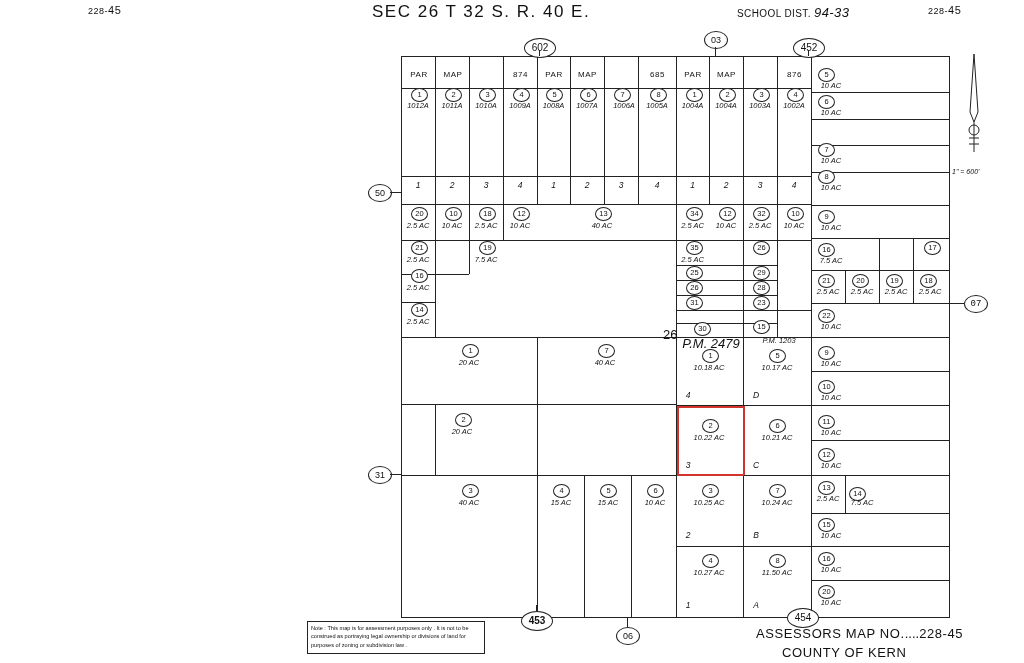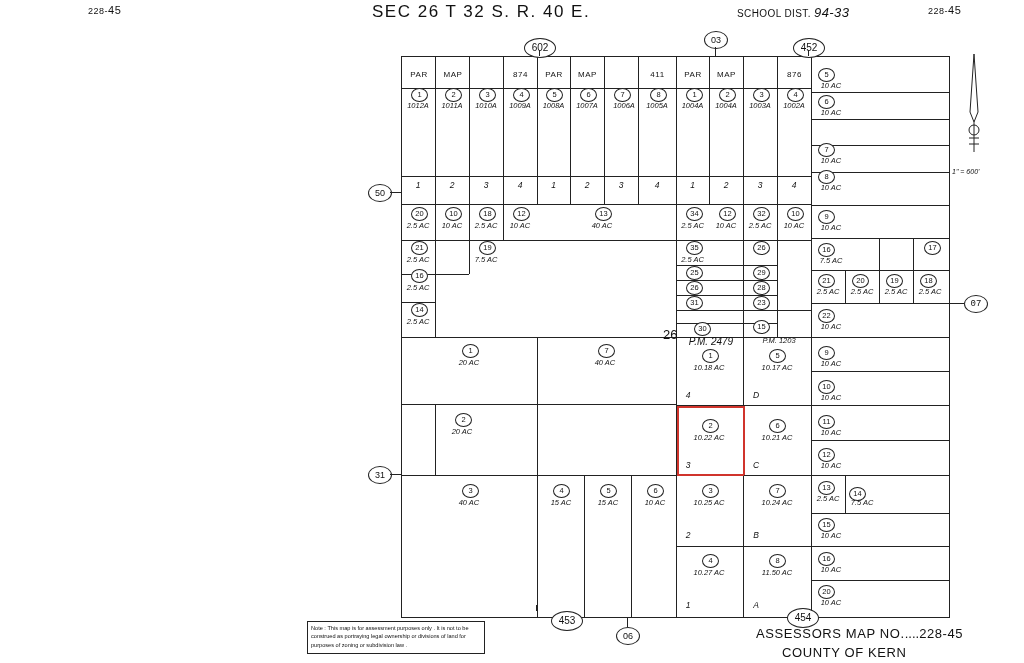--- a/index.html
+++ b/index.html
@@ -90,21 +90,21 @@
 <div class="ln vl" style="left:709px;top:56px;height:148px;"></div>
 <div class="ln vl" style="left:743px;top:56px;height:281px;"></div>
 <div class="ln vl" style="left:777px;top:56px;height:281px;"></div>
 <div class="ln vl" style="left:811px;top:56px;height:561px;"></div>
 
 <div class="hdr-cell" style="left:403px;top:70px;width:32px;">PAR</div>
 <div class="hdr-cell" style="left:437px;top:70px;width:32px;">MAP</div>
 <div class="hdr-cell" style="left:504px;top:70px;width:33px;">874</div>
 <div class="hdr-cell" style="left:538px;top:70px;width:32px;">PAR</div>
 <div class="hdr-cell" style="left:571px;top:70px;width:33px;">MAP</div>
-<div class="hdr-cell" style="left:639px;top:70px;width:37px;">411</div>
+<div class="hdr-cell" style="left:639px;top:70px;width:37px;">685</div>
 <div class="hdr-cell" style="left:677px;top:70px;width:32px;">PAR</div>
 <div class="hdr-cell" style="left:710px;top:70px;width:33px;">MAP</div>
 <div class="hdr-cell" style="left:778px;top:70px;width:33px;">876</div>
 
 <div class="circ circ-sm" style="left:411px;top:88px;">1</div>
 <div class="ptxt" style="left:401px;top:102px;width:34px;">1012A</div>
 <div class="circ circ-sm" style="left:445px;top:88px;">2</div>
 <div class="ptxt" style="left:435px;top:102px;width:34px;">1011A</div>
 <div class="circ circ-sm" style="left:479px;top:88px;">3</div>
 <div class="ptxt" style="left:469px;top:102px;width:34px;">1010A</div>
@@ -278,21 +278,21 @@
 <div class="circ circ-sm" style="left:600px;top:484px;">5</div>
 <div class="ptxt" style="left:585px;top:499px;width:46px;">15 AC</div>
 <div class="circ circ-sm" style="left:647px;top:484px;">6</div>
 <div class="ptxt" style="left:632px;top:499px;width:46px;">10 AC</div>
 
 <div class="ln vl" style="left:743px;top:337px;height:280px;"></div>
 <div class="ln hl" style="left:676px;top:405px;width:135px;"></div>
 <div class="ln hl" style="left:676px;top:475px;width:135px;"></div>
 <div class="ln hl" style="left:676px;top:546px;width:135px;"></div>
 
-<div class="lbl" style="left:680px;top:336px;width:62px;font-size:10px;">P.M. 2479</div>
+<div class="lbl" style="left:680px;top:336px;width:62px;font-size:13px;">P.M. 2479</div>
 <div class="lbl" style="left:748px;top:336px;width:62px;font-size:7.5px;">P.M. 1203</div>
 
 <div class="ln vl red" style="left:677px;top:406px;height:69px;width:1.5px;"></div>
 <div class="ln vl red" style="left:743px;top:406px;height:69px;width:1.5px;"></div>
 <div class="ln hl red" style="left:677px;top:406px;width:67px;height:1.5px;"></div>
 <div class="ln hl red" style="left:677px;top:474px;width:67px;height:1.5px;"></div>
 
 <div class="circ circ-sm" style="left:702px;top:349px;">1</div>
 <div class="ptxt" style="left:680px;top:364px;width:58px;">10.18 AC</div>
 <div class="lbl-n" style="left:680px;top:390px;width:16px;">4</div>
@@ -318,21 +318,21 @@
 <div class="ptxt" style="left:680px;top:569px;width:58px;">10.27 AC</div>
 <div class="lbl-n" style="left:680px;top:600px;width:16px;">1</div>
 <div class="circ circ-sm" style="left:769px;top:554px;">8</div>
 <div class="ptxt" style="left:748px;top:569px;width:58px;">11.50 AC</div>
 <div class="lbl-n" style="left:748px;top:600px;width:16px;">A</div>
 
 <div class="sec26">26</div>
 
 <div class="circ circ-lg" style="left:524px;top:38px;">602</div>
 <div class="circ circ-lg" style="left:793px;top:38px;">452</div>
-<div class="circ circ-lg" style="left:551px;top:611px;">453</div>
+<div class="circ circ-lg" style="left:521px;top:611px;font-weight:bold;">453</div>
 <div class="circ circ-lg" style="left:787px;top:608px;">454</div>
 <div class="circ circ-md" style="left:704px;top:31px;">03</div>
 <div class="circ circ-md" style="left:616px;top:627px;">06</div>
 <div class="circ circ-md" style="left:964px;top:295px;font-family:Liberation Mono, monospace;">07</div>
 <div class="circ circ-md" style="left:368px;top:184px;">50</div>
 <div class="circ circ-md" style="left:368px;top:466px;">31</div>
 
 <div class="ln vl" style="left:539px;top:50px;height:6px;"></div>
 <div class="ln vl" style="left:808px;top:50px;height:6px;"></div>
 <div class="ln vl" style="left:536px;top:605px;height:6px;"></div>

